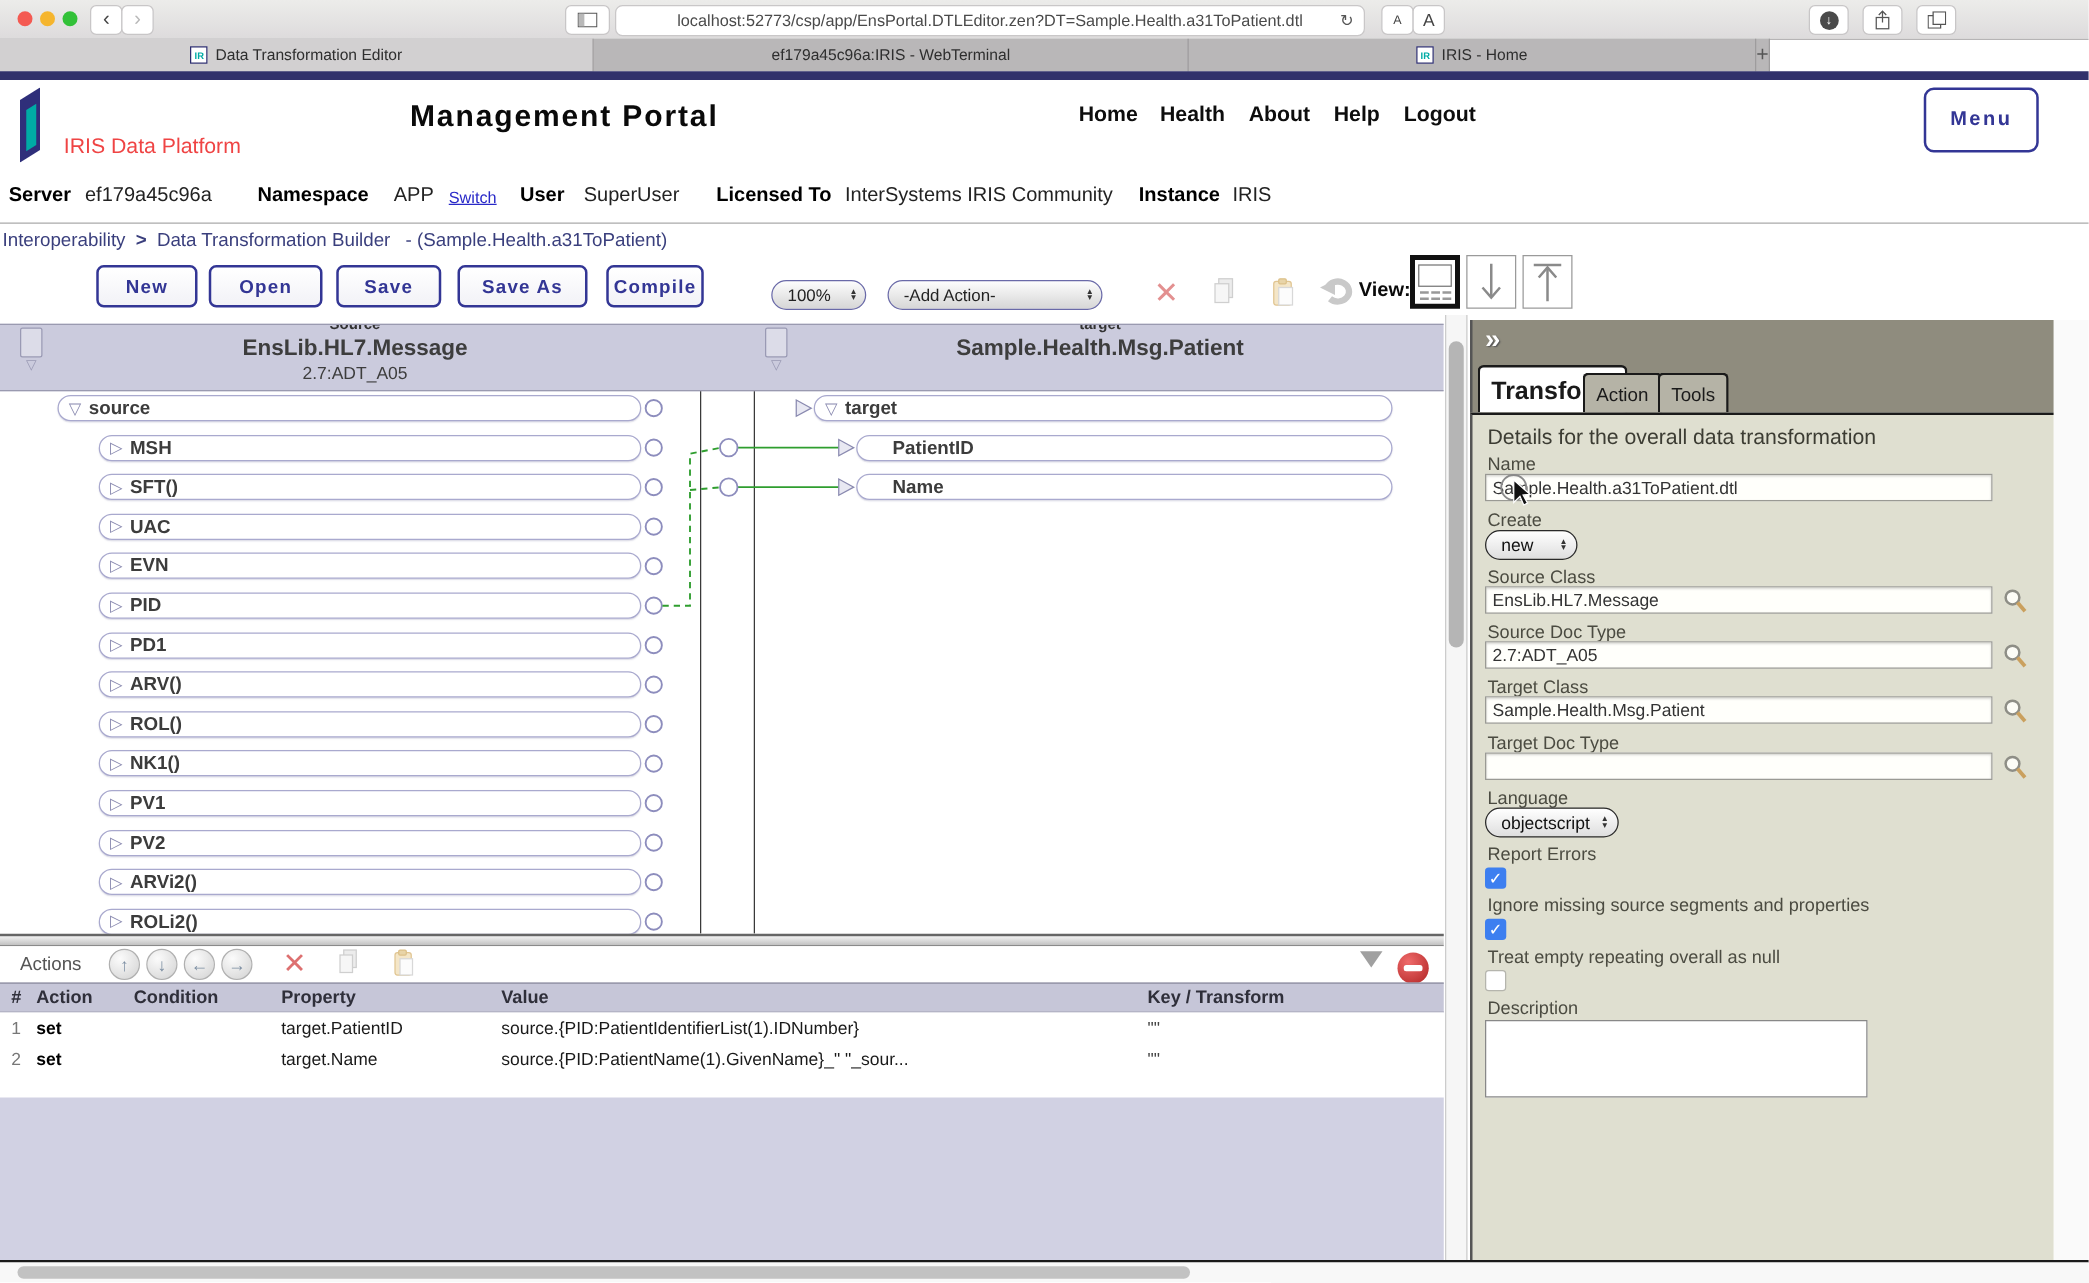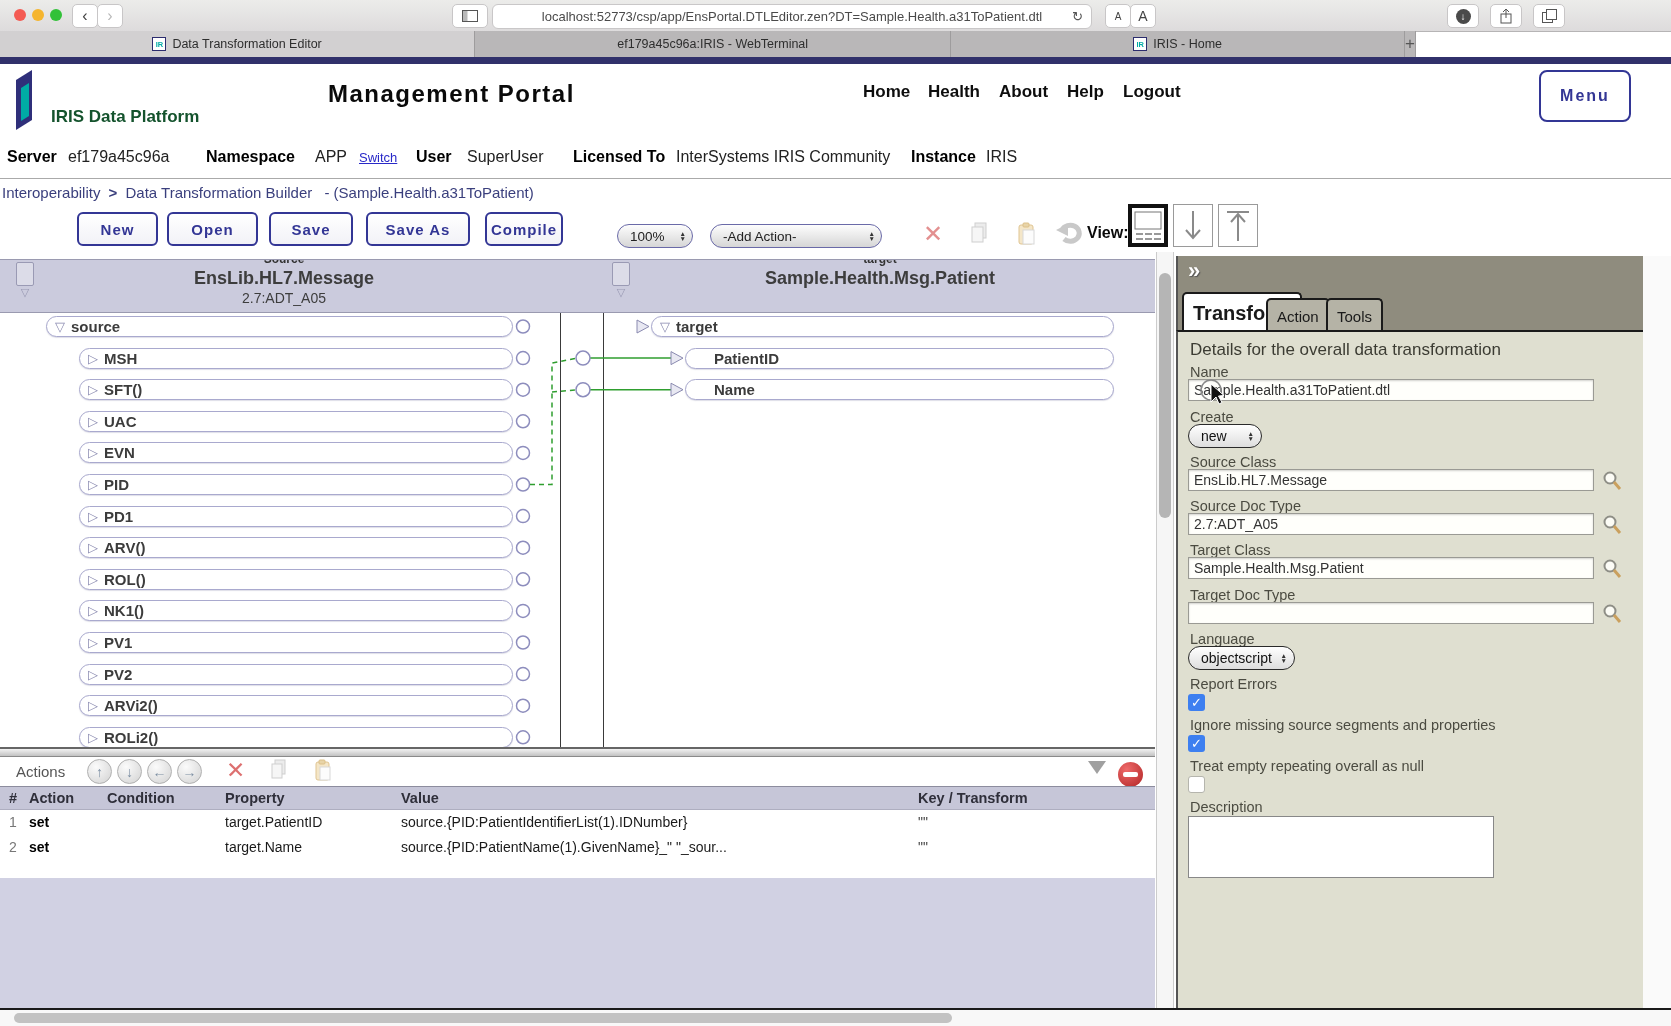--- a/index.html
+++ b/index.html
@@ -158,21 +158,21 @@
     <span>+</span>
   </div>
 </div>
 
 <div class="abs navystrip"></div>
 <div class="abs hdr">
   <svg class="abs" style="left:16px;top:6px;" width="30" height="60">
     <polygon points="0,10 16,0 16,50 0,60" fill="#2f2f7a"></polygon>
     <polygon points="5,18 13,13 13,46 5,51" fill="#00aba5"></polygon>
   </svg>
-  <div class="abs" style="left:51px;top:43px;font-size:17px;font-weight:bold;color:#14532d;">IRIS Data Platform</div>
+  <div class="abs" style="left:51px;top:43px;font-size:17px;font-weight:normal;color:#ef4444;">IRIS Data Platform</div>
   <div class="abs" style="left:328px;top:16px;font-size:24px;font-weight:600;letter-spacing:1.5px;color:#0a0a0a;">Management Portal</div>
   <div class="abs navlink" style="left:863px;top:18px;">Home</div>
   <div class="abs navlink" style="left:928px;top:18px;">Health</div>
   <div class="abs navlink" style="left:999px;top:18px;">About</div>
   <div class="abs navlink" style="left:1067px;top:18px;text-align:center;">Help</div>
   <div class="abs navlink" style="left:1123px;top:18px;">Logout</div>
 </div>
 <div class="abs menubtn">
     <span>Menu</span>
   </div>

